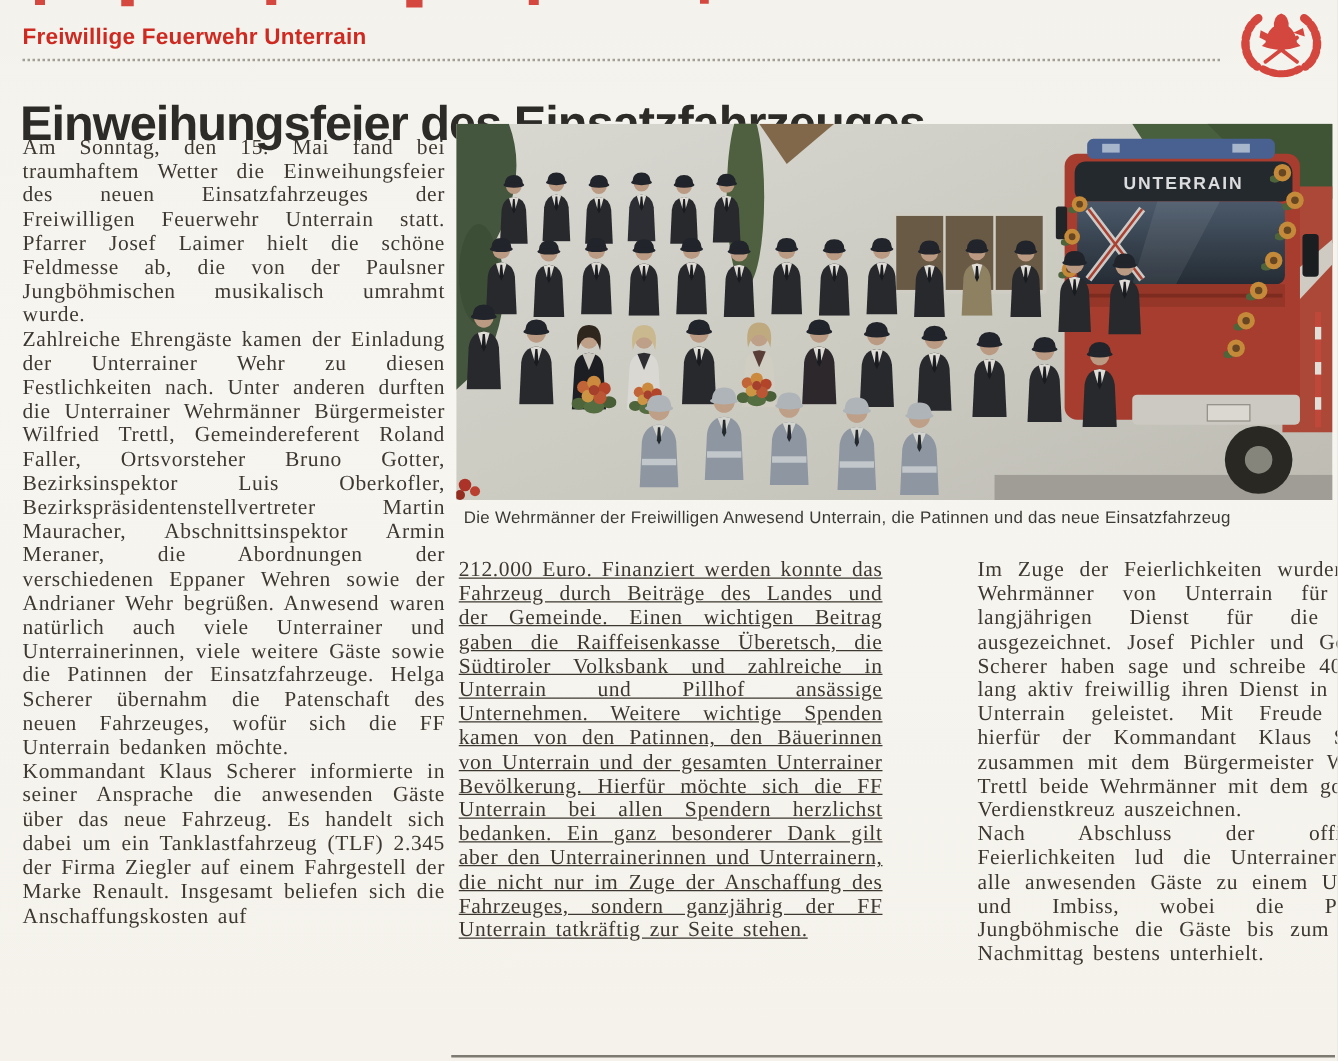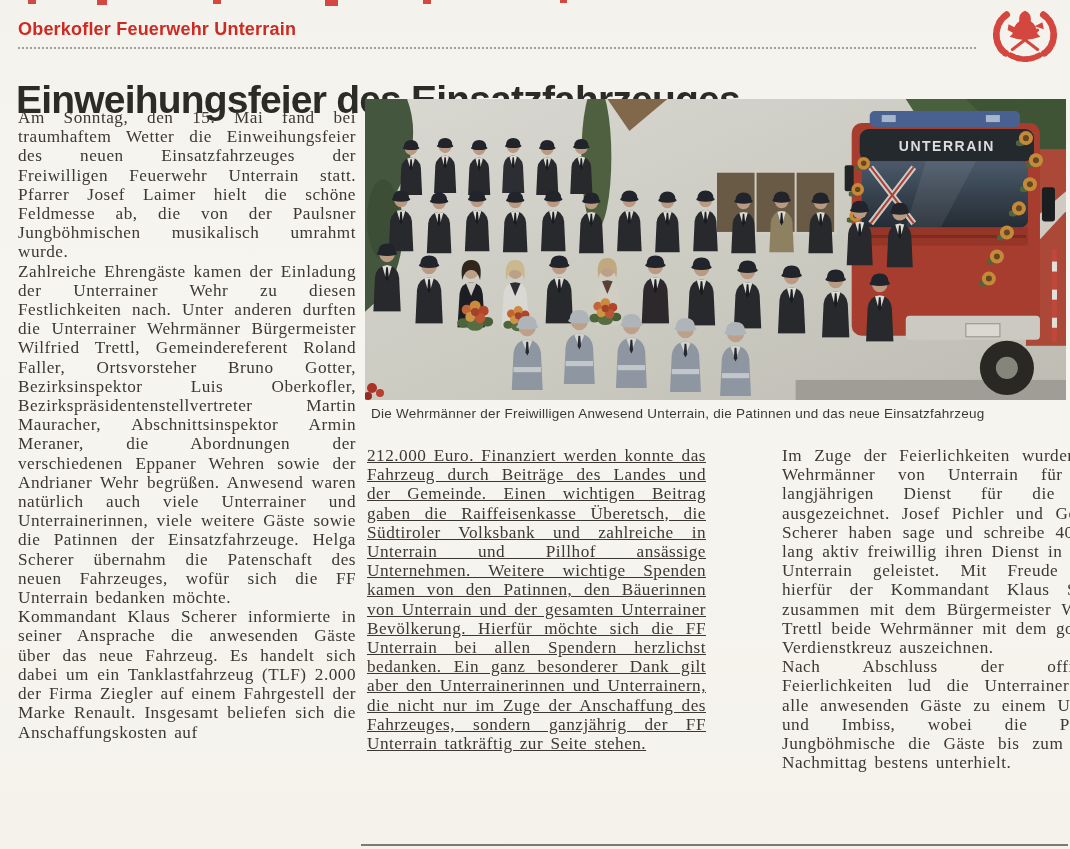--- a/index.html
+++ b/index.html
@@ -51,21 +51,21 @@
 
 <div class="page">
 
   <div class="topmark" style="left:28px;width:8px;height:4px;"></div>
   <div class="topmark" style="left:97px;width:10px;height:5px;"></div>
   <div class="topmark" style="left:213px;width:8px;height:4px;"></div>
   <div class="topmark" style="left:325px;width:13px;height:6px;"></div>
   <div class="topmark" style="left:423px;width:8px;height:4px;"></div>
   <div class="topmark" style="left:560px;width:7px;height:3px;"></div>
 
-  <div class="kicker">Oberkofler Feuerwehr Unterrain</div>
+  <div class="kicker">Freiwillige Feuerwehr Unterrain</div>
   <div class="rule-dotted"></div>
 
   <svg class="emblem" viewBox="0 0 80 60" aria-hidden="true">
     <g stroke="#cf2a21" fill="none">
       <path d="M21 11 C7 21 7 42 20 51" stroke-width="7" stroke-dasharray="4.5 3.2" stroke-linecap="round"></path>
       <path d="M59 11 C73 21 73 42 60 51" stroke-width="7" stroke-dasharray="4.5 3.2" stroke-linecap="round"></path>
       <path d="M25 53 Q40 61 55 53" stroke-width="6" stroke-dasharray="4 3" stroke-linecap="round"></path>
     </g>
     <g fill="#cf2a21">
       <path d="M34 19 Q33 9 40 7 Q47 9 46 19 Z"></path>
@@ -77,21 +77,21 @@
       <path d="M50 23 l8 -4 l1.5 7 z"></path>
       <path d="M22 24 l8 4 l-1 6 l-8 -4 z" transform="translate(1,-3)"></path>
     </g>
   </svg>
 
   <h1 class="headline">Einweihungsfeier des Einsatzfahrzeuges</h1>
 
   <div class="col" id="col-left">
     <p>Am Sonntag, den 15. Mai fand bei traumhaftem Wetter die Einweihungsfeier des neuen Einsatzfahrzeuges der Freiwilligen Feuerwehr Unterrain statt. Pfarrer Josef Laimer hielt die schöne Feldmesse ab, die von der Paulsner Jungböhmischen musikalisch umrahmt wurde.</p>
     <p>Zahlreiche Ehrengäste kamen der Einladung der Unterrainer Wehr zu diesen Festlichkeiten nach. Unter anderen durften die Unterrainer Wehrmänner Bürgermeister Wilfried Trettl, Gemeindereferent Roland Faller, Ortsvorsteher Bruno Gotter, Bezirksinspektor Luis Oberkofler, Bezirkspräsidentenstellvertreter Martin Mauracher, Abschnittsinspektor Armin Meraner, die Abordnungen der verschiedenen Eppaner Wehren sowie der Andrianer Wehr begrüßen. Anwesend waren natürlich auch viele Unterrainer und Unterrainerinnen, viele weitere Gäste sowie die Patinnen der Einsatzfahrzeuge. Helga Scherer übernahm die Patenschaft des neuen Fahrzeuges, wofür sich die FF Unterrain bedanken möchte.</p>
-    <p>Kommandant Klaus Scherer informierte in seiner Ansprache die anwesenden Gäste über das neue Fahrzeug. Es handelt sich dabei um ein Tanklastfahrzeug (TLF) 2.000 der Firma Ziegler auf einem Fahrgestell der Marke Renault. Insgesamt beliefen sich die Anschaffungskosten auf</p>
+    <p>Kommandant Klaus Scherer informierte in seiner Ansprache die anwesenden Gäste über das neue Fahrzeug. Es handelt sich dabei um ein Tanklastfahrzeug (TLF) 2.345 der Firma Ziegler auf einem Fahrgestell der Marke Renault. Insgesamt beliefen sich die Anschaffungskosten auf</p>
   </div>
 
   <svg class="photo" viewBox="0 0 700 300" preserveAspectRatio="none" aria-hidden="true">
     <defs>
       <linearGradient id="g-wall" x1="0" y1="0" x2="1" y2="1">
         <stop offset="0" stop-color="#e7e5dd"></stop>
           <stop offset=".6" stop-color="#d6d4ca"></stop>
           <stop offset="1" stop-color="#c9c6bb"></stop>
       </linearGradient>
       <linearGradient id="g-glass" x1="0" y1="0" x2="0" y2="1">

